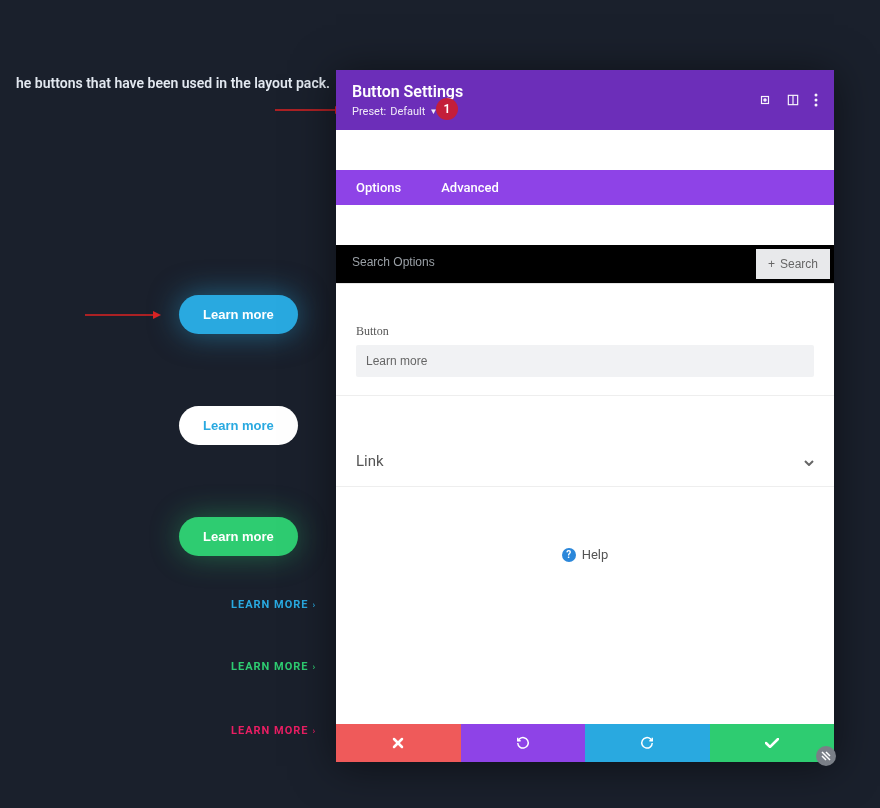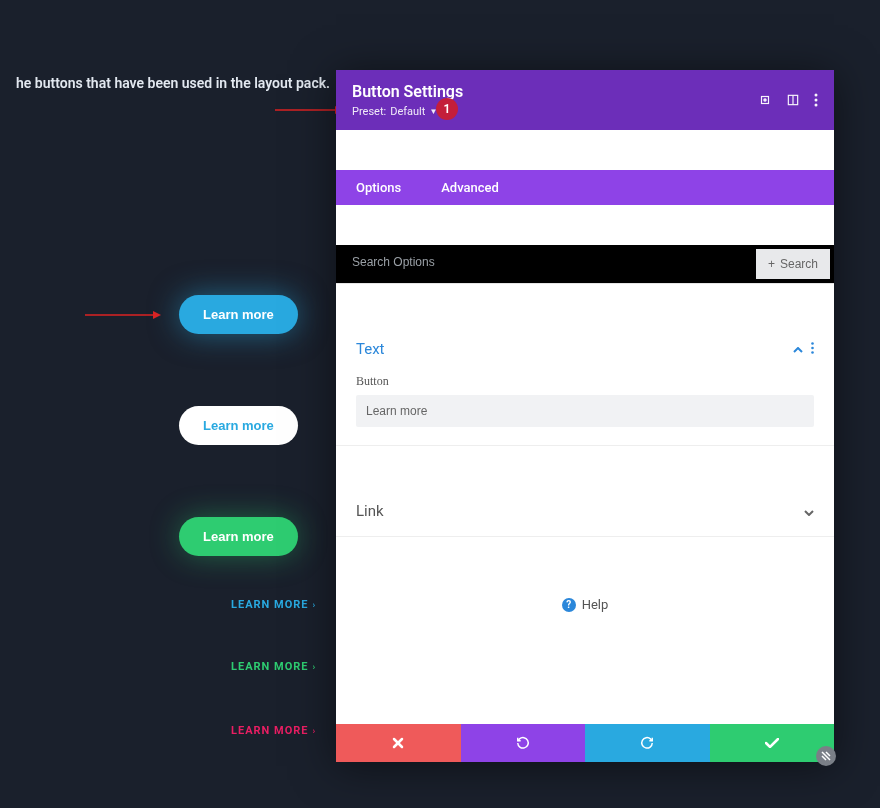--- a/index.html
+++ b/index.html
@@ -328,37 +328,20 @@
 
   <div class="search-bar">
     <input class="search-input" placeholder="Search Options" style="">
     <button class="filter-btn">
       <span>+</span>
       <span>Search</span>
     </button>
   </div>
 
   <div class="section">
-    <div class="section-header">
-      <div class="section-title open">Text</div>
-      <div class="section-icons">
-        <span>
-          <svg width="10" height="6" viewBox="0 0 10 6" fill="none" stroke="#2b87da" stroke-width="2">
-              <path d="M1 5 L5 1 L9 5"></path>
-            </svg>
-        </span>
-        <span>
-          <svg width="3" height="12" viewBox="0 0 3 12" fill="#2b87da">
-              <circle cx="1.5" cy="1.5" r="1.3"></circle>
-              <circle cx="1.5" cy="6" r="1.3"></circle>
-              <circle cx="1.5" cy="10.5" r="1.3"></circle>
-            </svg>
-        </span>
-      </div>
-    </div>
     <div class="section-body">
       <div class="field-label">Button</div>
       <input class="field-input" value="Learn more" style="">
     </div>
   </div>
 
   <div class="section">
     <div class="section-header">
       <div class="section-title">Link</div>
       <span class="collapse-chevron">

